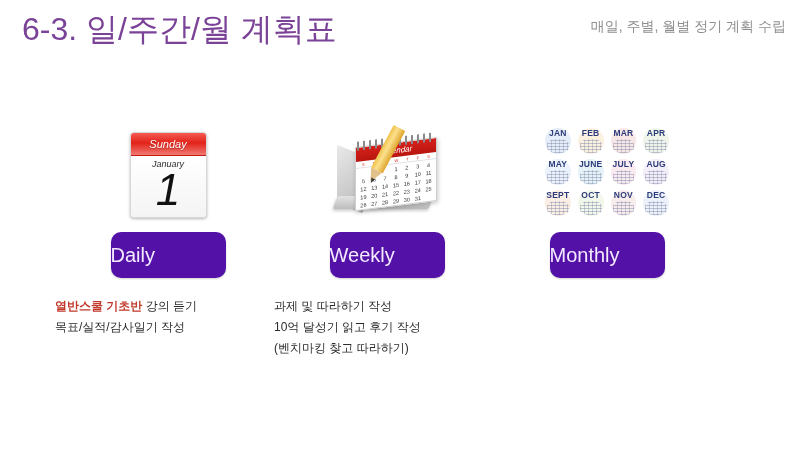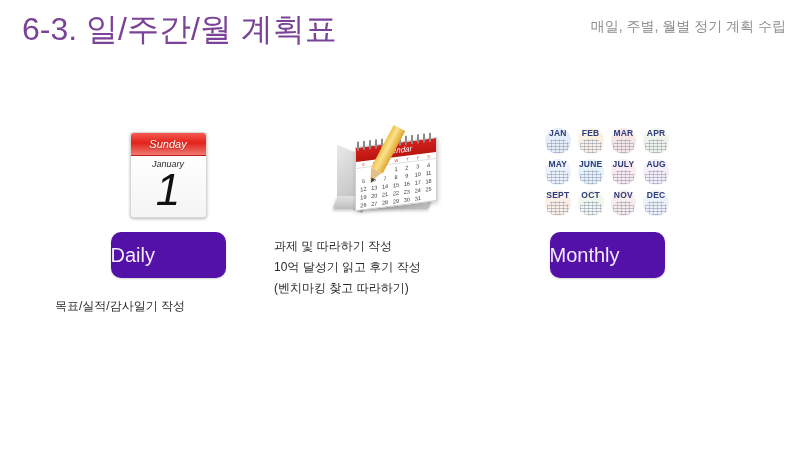--- a/index.html
+++ b/index.html
@@ -302,20 +302,23 @@
         <div class="day-cal-body">
           <div class="day-cal-month">January</div>
           <div class="day-cal-num">1</div>
         </div>
       </div>
     </div>
 
     <button class="btn">Daily</button>
 
     <div class="notes">
+      <div class="note-line">
+        <span class="accent-part">열반스쿨 기초반</span><span class="plain-part"> 강의 듣기</span>
+      </div>
       <div class="note-line">
         <span class="accent-part"></span><span class="plain-part">목표/실적/감사일기 작성</span>
       </div>
     </div>
   </div>
 
   <div class="column col-weekly">
 
     <div class="icon-wrap">
       <div class="desk-cal">
@@ -372,20 +375,21 @@
         </div>
         <div class="desk-spiral"></div>
         <div class="desk-pencil">
           <div class="pencil-body"></div>
           <div class="pencil-tip"></div>
           <div class="pencil-lead"></div>
         </div>
       </div>
     </div>
 
+    <button class="btn">Weekly</button>
 
     <div class="notes">
       <div class="note-line">과제 및 따라하기 작성</div>
       <div class="note-line">10억 달성기 읽고 후기 작성</div>
       <div class="note-line">(벤치마킹 찾고 따라하기)</div>
     </div>
   </div>
 
   <div class="column col-monthly">
 

